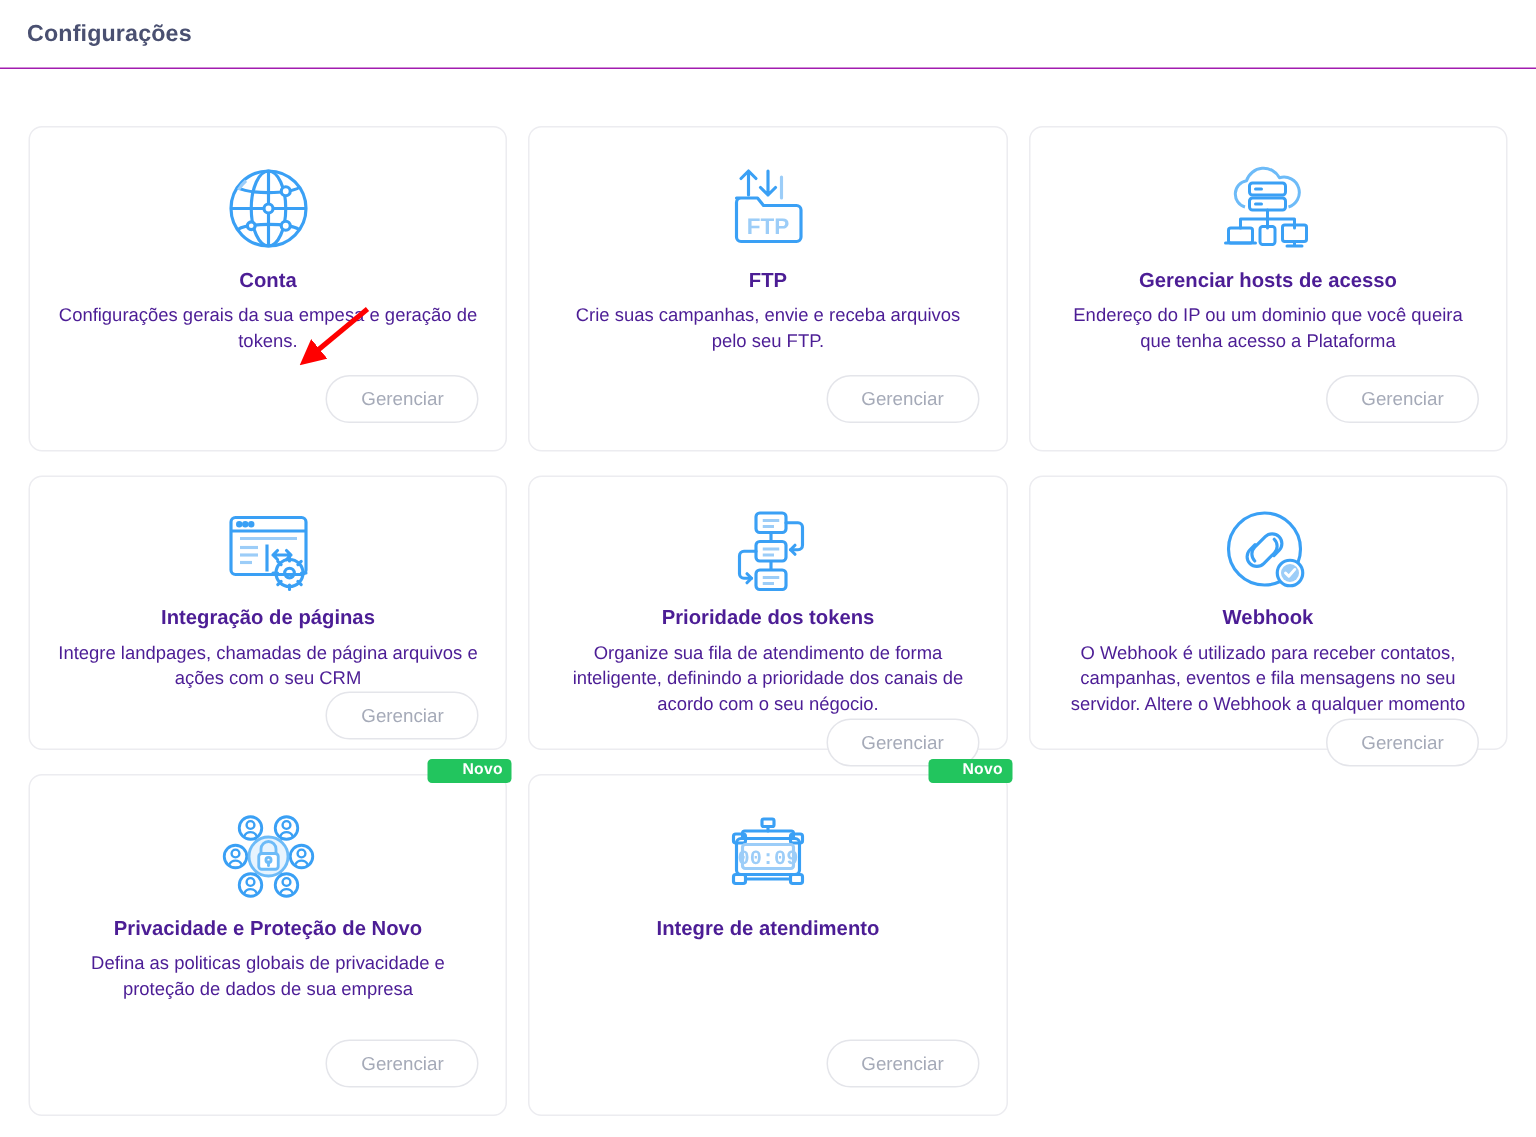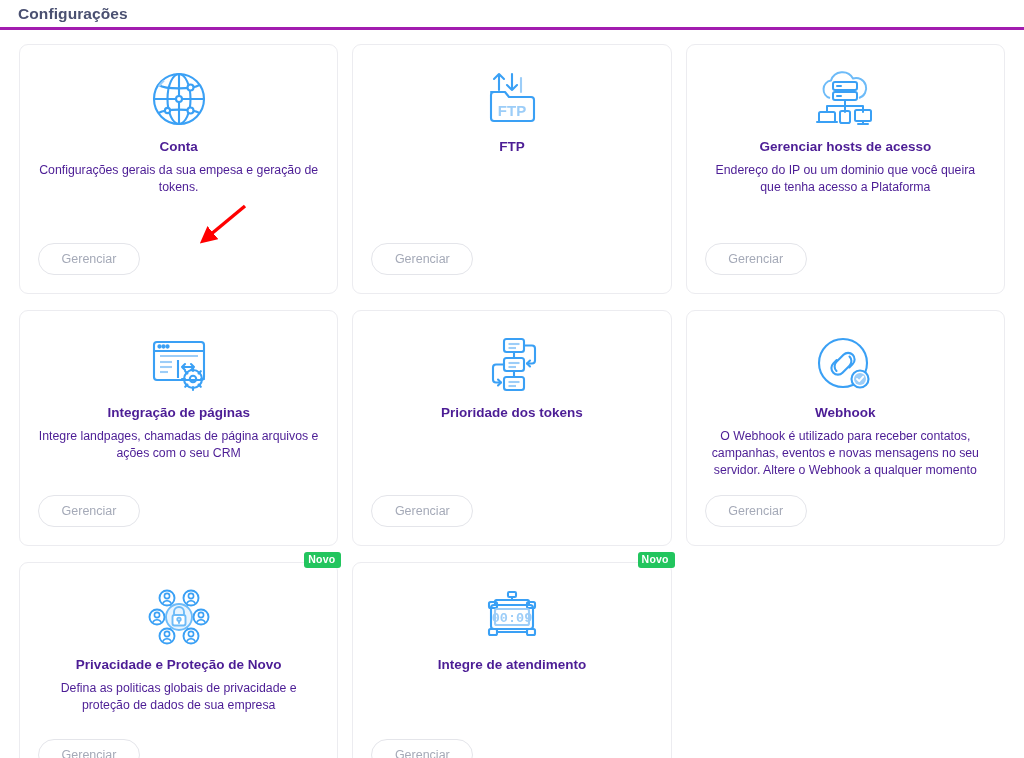--- a/index.html
+++ b/index.html
@@ -6,22 +6,22 @@
   html, body {
     width: 1024px; height: 758px;
     background: #ffffff;
     font-family: "Liberation Sans", "DejaVu Sans", sans-serif;
     overflow: hidden;
   }
   .page { position: relative; width: 1024px; height: 758px; background: #ffffff; }
 
   
   .header {
-    height: 30px;
-    border-bottom: 3px solid #a21caf;
+    height: 46px;
+    border-bottom: 1px solid #a21caf;
     display: flex;
     align-items: center;
     padding-left: 18px;
     background: #ffffff;
   }
   .header-title {
     font-size: 15.5px;
     font-weight: 700;
     color: #4a5071;
     letter-spacing: .1px;
@@ -38,22 +38,22 @@
   .card {
     position: relative;
     background: #ffffff;
     border: 1px solid #ececf0;
     border-radius: 9px;
     display: flex;
     flex-direction: column;
     align-items: center;
     padding: 20px 18px 18px 18px;
   }
-  .card.r1 { height: 250px; }
-  .card.r2 { height: 236px; }
+  .card.r1 { height: 217px; margin-top: 24px; }
+  .card.r2 { height: 183px; }
   .card.r3 { height: 228px; }
 
   .card-icon {
     height: 68px;
     display: flex;
     align-items: center;
     justify-content: center;
     margin-bottom: 5px;
   }
   .card-icon svg { display: block; }
@@ -69,21 +69,21 @@
   .card-desc {
     font-size: 12.3px;
     color: #4c1d95;
     text-align: center;
     line-height: 1.42;
     max-width: 292px;
   }
   .card-btn-wrap {
     margin-top: auto;
     display: flex;
-    justify-content: flex-start;
+    justify-content: flex-end;
     width: 100%;
   }
   .card-btn {
     border: 1px solid #e4e5ea;
     background: #ffffff;
     border-radius: 999px;
     color: #a5aab8;
     font-size: 12.5px;
     font-family: inherit;
     padding: 8px 0;
@@ -93,21 +93,21 @@
   }
   .badge {
     position: absolute;
     top: -11px;
     right: -4px;
     background: #22c55e;
     color: #ffffff;
     font-size: 10.5px;
     font-weight: 700;
     border-radius: 3px;
-    padding: 2px 6px 3px 4px;
+    padding: 2px 6px 3px 23px;
     line-height: 1;
     letter-spacing: .2px;
   }
 
   
   .arrow-annotation {
     position: absolute;
     left: 0; top: 0;
     width: 1024px; height: 758px;
     pointer-events: none;
@@ -151,20 +151,21 @@
       <div class="card-icon">
         <svg width="58" height="62" viewBox="0 0 58 62" fill="none" stroke="#3aa0f5" stroke-width="2.1" stroke-linejoin="round">
           <path d="M16 6 v16 M16 6 l-5 5 M16 6 l5 5" stroke-linecap="round"></path>
           <path d="M29 6 v16 M29 22 l-5 -5 M29 22 l5 -5" stroke-linecap="round"></path>
           <path d="M38 10 v14" stroke="#9ccdf8" stroke-linecap="round"></path>
           <path d="M8 24 h14 l4 5 h22 a3 3 0 0 1 3 3 v18 a3 3 0 0 1 -3 3 H11 a3 3 0 0 1 -3 -3 V27 a3 3 0 0 1 3 -3 z"></path>
           <text x="29" y="48" font-family="Liberation Sans, sans-serif" font-size="15" font-weight="700" fill="#9ccdf8" stroke="none" text-anchor="middle">FTP</text>
         </svg>
       </div>
       <div class="card-title">FTP</div>
+      <div class="card-desc">Crie suas campanhas, envie e receba arquivos pelo seu FTP.</div>
       <div class="card-btn-wrap">
         <button class="card-btn">Gerenciar</button>
       </div>
     </div>
 
     <div class="card r1">
       <div class="card-icon">
         <svg width="64" height="62" viewBox="0 0 64 62" fill="none" stroke="#3aa0f5" stroke-width="2" stroke-linejoin="round">
           <path d="M17 30 a9 9 0 0 1 1 -17.5 a12 12 0 0 1 22 -2 a9 9 0 0 1 6 19.5" stroke="#6dbbf8"></path>
           <rect x="20" y="14" width="24" height="8" rx="2"></rect>
@@ -226,38 +227,39 @@
           <line x1="25.5" y1="51" x2="33" y2="51" stroke="#9ccdf8"></line>
           <path d="M41 10.5 h8 a3 3 0 0 1 3 3 v12 a3 3 0 0 1 -3 3 h-5" stroke-linecap="round"></path>
           <path d="M47 25.5 l-3 3 l3 3" stroke-linecap="round"></path>
           <path d="M21 29.5 h-8 a3 3 0 0 0 -3 3 v12 a3 3 0 0 0 3 3 h5" stroke-linecap="round"></path>
           <path d="M15 44.5 l3 3 l-3 3" stroke-linecap="round"></path>
           <line x1="31" y1="17" x2="31" y2="23"></line>
           <line x1="31" y1="36" x2="31" y2="42"></line>
         </svg>
       </div>
       <div class="card-title">Prioridade dos tokens</div>
+      <div class="card-desc">Organize sua fila de atendimento de forma inteligente, definindo a prioridade dos canais de acordo com o seu négocio.</div>
       <div class="card-btn-wrap">
         <button class="card-btn">Gerenciar</button>
       </div>
     </div>
 
     <div class="card r2">
       <div class="card-icon">
         <svg width="62" height="60" viewBox="0 0 62 60" fill="none" stroke="#3aa0f5" stroke-width="2.1">
           <circle cx="29" cy="28" r="24"></circle>
           <path d="M22.5 36 a6.5 6.5 0 0 1 0 -9.2 l7 -7 a6.5 6.5 0 0 1 9.2 9.2 l-3.4 3.4" stroke-linecap="round"></path>
           <path d="M35.5 21.5 a6.5 6.5 0 0 1 0 9.2 l-7 7 a6.5 6.5 0 0 1 -9.2 -9.2 l3.4 -3.4" stroke-linecap="round"></path>
           <circle cx="46" cy="44" r="8.5" fill="#ffffff"></circle>
           <circle cx="46" cy="44" r="6" fill="#9ccdf8" stroke="none"></circle>
           <path d="M43 44 l2.2 2.2 l4 -4.6" stroke="#ffffff" stroke-width="1.9" stroke-linecap="round" stroke-linejoin="round"></path>
         </svg>
       </div>
       <div class="card-title">Webhook</div>
-      <div class="card-desc">O Webhook é utilizado para receber contatos, campanhas, eventos e novas mensagens no seu servidor. Altere o Webhook a qualquer momento</div>
+      <div class="card-desc">O Webhook é utilizado para receber contatos, campanhas, eventos e fila mensagens no seu servidor. Altere o Webhook a qualquer momento</div>
       <div class="card-btn-wrap">
         <button class="card-btn">Gerenciar</button>
       </div>
     </div>
 
     <div class="card r3">
       <div class="badge">Novo</div>
       <div class="card-icon">
         <svg width="62" height="62" viewBox="0 0 62 62" fill="none" stroke="#3aa0f5" stroke-width="1.9">
           <line x1="19" y1="15" x2="31" y2="31" stroke="#6dbbf8"></line>

